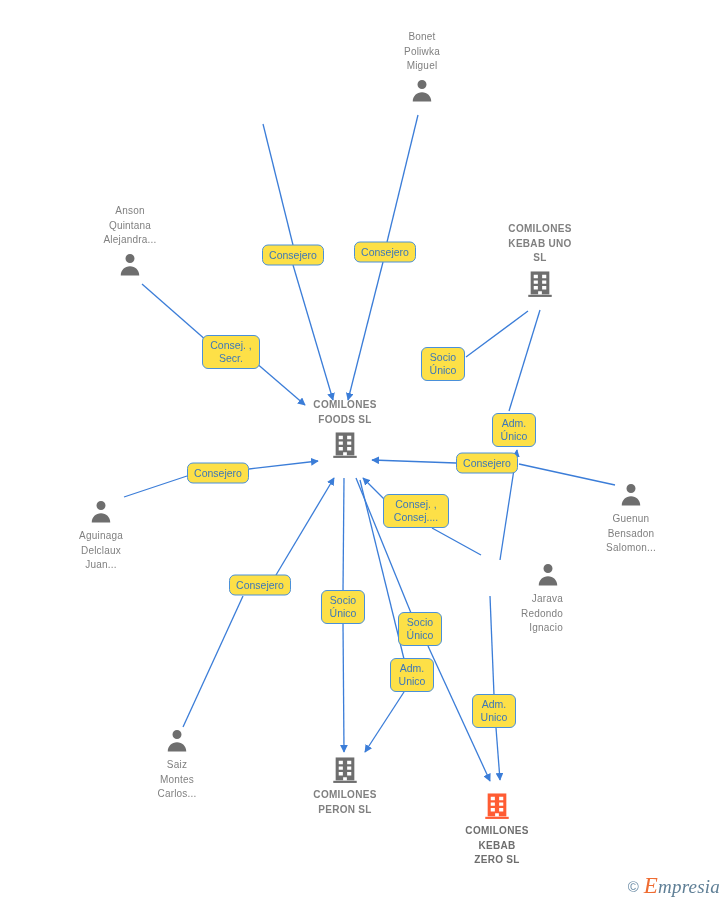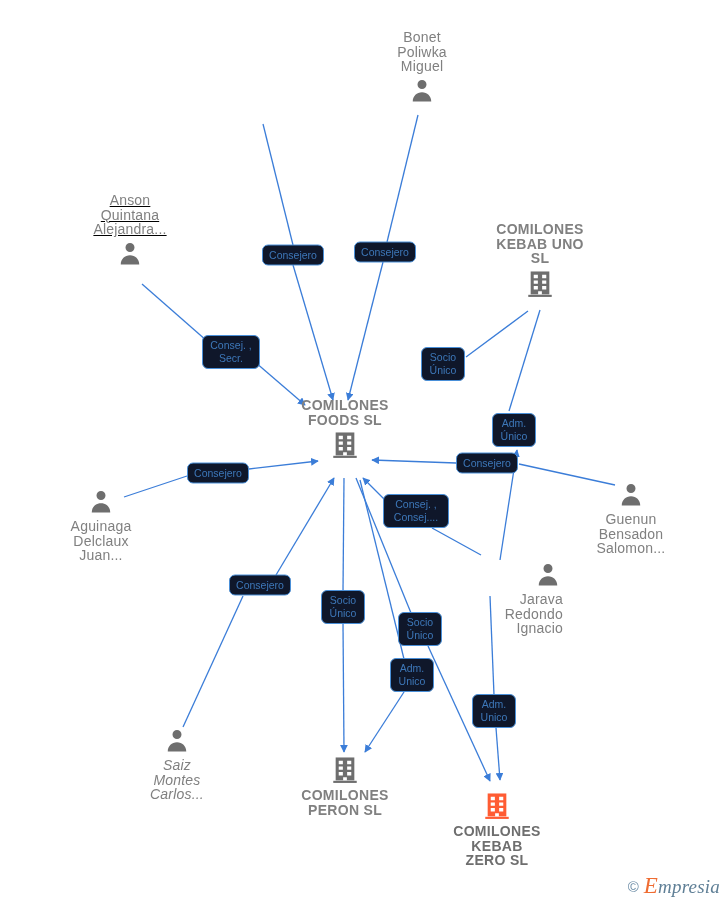--- a/index.html
+++ b/index.html
@@ -10,32 +10,32 @@
     -webkit-font-smoothing:antialiased;
   }
   #graph{position:absolute;left:0;top:0;width:728px;height:905px;}
   svg.edges{position:absolute;left:0;top:0;width:728px;height:905px;pointer-events:none;}
 
   
   .node{position:absolute;width:140px;margin-left:-70px;text-align:center;}
   .node .glyph{display:block;line-height:0;}
   .node .glyph svg{display:inline-block;}
   .node .nlabel{
-    display:block;font-size:14px;line-height:14.5px;color:#808080;
+    display:block;font-size:10px;line-height:14.5px;color:#808080;
     letter-spacing:.2px;white-space:pre-line;
   }
   .node.company .nlabel{font-weight:bold;letter-spacing:.3px;}
   .node.label-above .nlabel{margin-bottom:2px;}
   .node.label-below .nlabel{margin-top:2px;}
   .node.focus .nlabel{color:#6e6e6e;}
 
   
   .chip{
     position:absolute;box-sizing:border-box;
-    background:#0f172a;border:1.4px solid #4a90d9;border-radius:6px;
+    background:#fde047;border:1.4px solid #4a90d9;border-radius:6px;
     color:#3d77b8;font-size:10.5px;line-height:13px;
     text-align:center;padding:3px 6px;white-space:pre-line;
     transform:translate(-50%,-50%);
   }
 
   
   #watermark{
     position:absolute;right:8px;bottom:6px;
     display:flex;align-items:center;gap:5px;
     font-size:17px;color:#5a7b94;
@@ -92,21 +92,21 @@
     <span class="nlabel">Bonet
 Poliwka
 Miguel</span>
     <span class="glyph">
       <svg width="30" height="30" viewBox="0 0 24 24">
           <path fill="#6e6e6e" d="M12 3.2a3.6 3.6 0 1 1 0 7.2 3.6 3.6 0 0 1 0-7.2zM4.6 20.3c0-4.3 3.3-7.3 7.4-7.3s7.4 3 7.4 7.3z"></path>
         </svg>
     </span>
   </div>
 
-  <div class="node person label-above" style="left:130px;top:193px;text-decoration:underline;">
+  <div class="node person label-above" style="left:130px;top:204px;">
     <span class="nlabel">Anson
 Quintana
 Alejandra...</span>
     <span class="glyph">
       <svg width="30" height="30" viewBox="0 0 24 24">
           <path fill="#6e6e6e" d="M12 3.2a3.6 3.6 0 1 1 0 7.2 3.6 3.6 0 0 1 0-7.2zM4.6 20.3c0-4.3 3.3-7.3 7.4-7.3s7.4 3 7.4 7.3z"></path>
         </svg>
     </span>
   </div>
 
@@ -128,21 +128,21 @@
 FOODS  SL</span>
     <span class="glyph">
       <svg width="32" height="32" viewBox="0 0 24 24">
         <path fill="#6e6e6e" d="M5 2.6h14v17.2H5z"></path>
         <path fill="#ffffff" d="M7.3 5.1h3.1v2.6H7.3zM13.6 5.1h3.1v2.6h-3.1zM7.3 9.3h3.1v2.6H7.3zM13.6 9.3h3.1v2.6h-3.1zM7.3 13.5h3.1v2.6H7.3zM13.6 13.5h3.1v2.6h-3.1zM10.6 17.4h2.8v2.4h-2.8z"></path>
         <path fill="#6e6e6e" d="M3.2 20.1h17.6v1.6H3.2z"></path>
       </svg>
     </span>
   </div>
 
-  <div class="node person label-below" style="left:101px;top:487px;text-align:center;">
+  <div class="node person label-below" style="left:101px;top:497px;text-align:center;">
     <span class="glyph">
       <svg width="30" height="30" viewBox="0 0 24 24">
           <path fill="#6e6e6e" d="M12 3.2a3.6 3.6 0 1 1 0 7.2 3.6 3.6 0 0 1 0-7.2zM4.6 20.3c0-4.3 3.3-7.3 7.4-7.3s7.4 3 7.4 7.3z"></path>
         </svg>
     </span>
     <span class="nlabel">Aguinaga
 Delclaux
 Juan...</span>
   </div>
 
@@ -161,21 +161,21 @@
     <span class="glyph">
       <svg width="30" height="30" viewBox="0 0 24 24">
           <path fill="#6e6e6e" d="M12 3.2a3.6 3.6 0 1 1 0 7.2 3.6 3.6 0 0 1 0-7.2zM4.6 20.3c0-4.3 3.3-7.3 7.4-7.3s7.4 3 7.4 7.3z"></path>
         </svg>
     </span>
     <span class="nlabel">Jarava
 Redondo
 Ignacio</span>
   </div>
 
-  <div class="node person label-below" style="left:177px;top:726px;font-style:italic;">
+  <div class="node person label-below" style="left:177px;top:726px;">
     <span class="glyph">
       <svg width="30" height="30" viewBox="0 0 24 24">
           <path fill="#6e6e6e" d="M12 3.2a3.6 3.6 0 1 1 0 7.2 3.6 3.6 0 0 1 0-7.2zM4.6 20.3c0-4.3 3.3-7.3 7.4-7.3s7.4 3 7.4 7.3z"></path>
         </svg>
     </span>
     <span class="nlabel">Saiz
 Montes
 Carlos...</span>
   </div>
 

